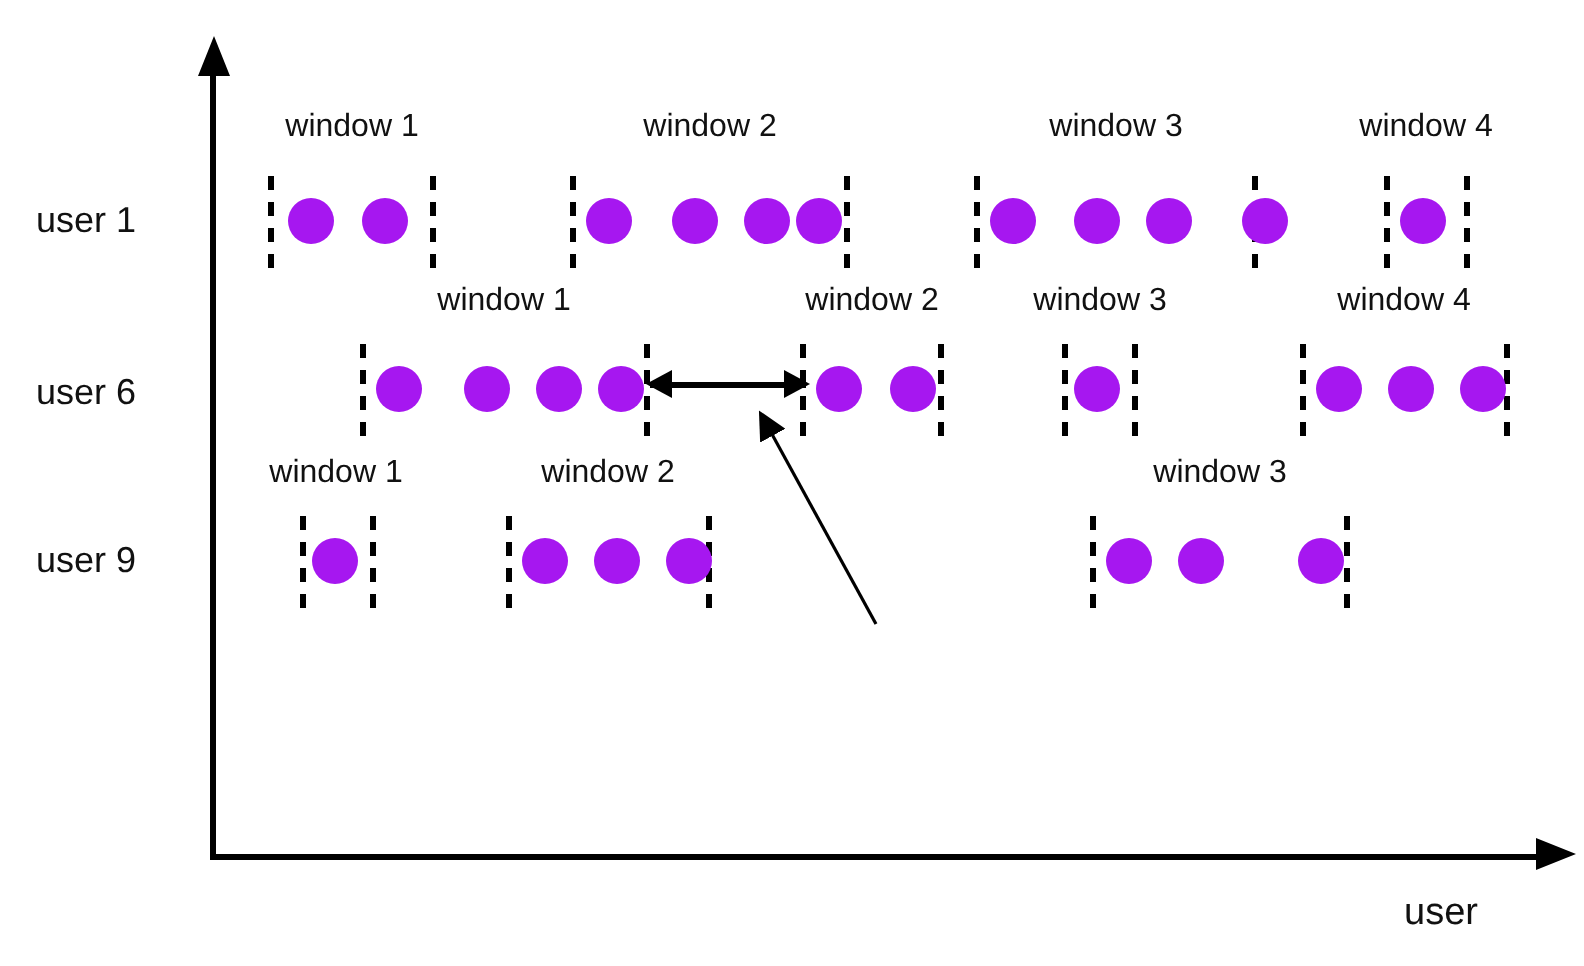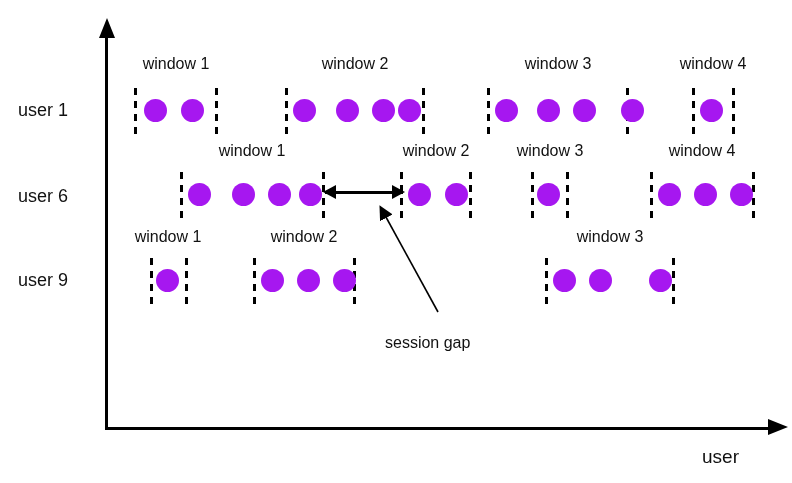--- a/index.html
+++ b/index.html
@@ -186,15 +186,14 @@
 
   <svg id="leader-svg" width="792" height="483">
     <defs>
       <marker id="lead-head" markerWidth="9" markerHeight="9" refX="7" refY="4.5" orient="auto">
         <path d="M0,0 L9,4.5 L0,9 Z" fill="#000"></path>
       </marker>
     </defs>
     <line id="leader-line" stroke="#000" stroke-width="1.6" marker-end="url(#lead-head)" x1="438" y1="312" x2="381" y2="208"></line>
   </svg>
 
-  <div class="annot-label" id="session-gap-label" style="left: 385px; top: 334px;">session gap</div>
 
 </div>
 
 </body></html>

